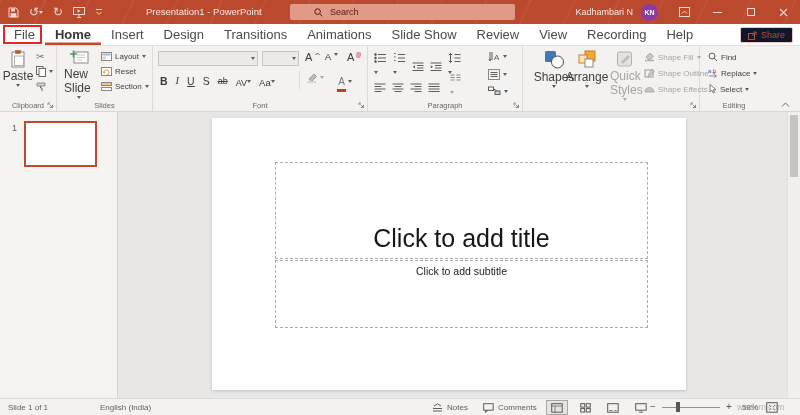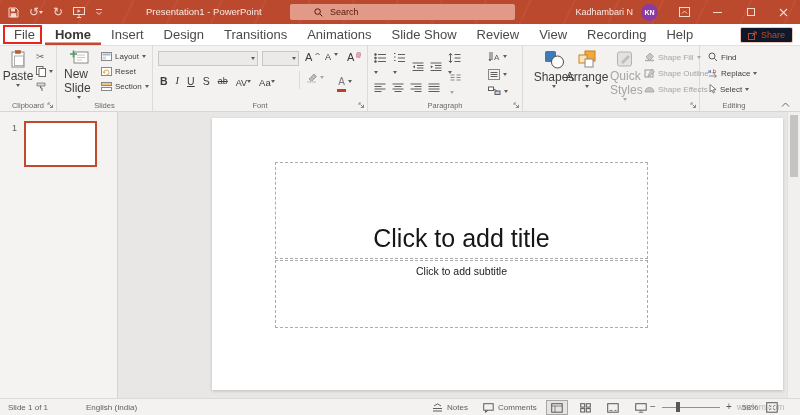--- a/index.html
+++ b/index.html
@@ -50,21 +50,21 @@
   .smalltext.gray { color:#A6A4A2; }
   .combo { background:#ECEAE8; border:1px solid #C9C7C5; height:15px; display:flex; align-items:center; justify-content:flex-end; padding-right:2px; }
   .fglyph { font-size:10.5px; color:#3B3A39; line-height:1; }
   .vdiv { width:1px; height:18px; background:#DDDBD9; }
 
   
   .thumbpanel { position:absolute; left:0; top:112px; width:118px; height:286px; background:#F4F3F2; border-right:1px solid #D5D3D1; }
   .thumbnum { position:absolute; left:12px; top:11px; font-size:9px; color:#605E5C; }
   .thumb { position:absolute; left:24px; top:9px; width:73px; height:46px; background:#fff; border:2px solid #BE4B30; }
   .canvas { position:absolute; left:118px; top:112px; width:682px; height:286px; background:#E8E7E6; }
-  .slide { position:absolute; left:94px; top:6px; width:571px; height:272px; background:#fff; box-shadow:0 1px 3px rgba(0,0,0,0.18); }
+  .slide { position:absolute; left:94px; top:6px; width:474px; height:272px; background:#fff; box-shadow:0 1px 3px rgba(0,0,0,0.18); }
   .ph { position:absolute; border:1px dashed #ACACAC; display:flex; justify-content:center; }
   .ph-title { left:63px; top:44px; width:373px; height:97px; align-items:flex-end; padding-bottom:5px; }
   .ph-title .phtext { font-size:25px; color:#161616; }
   .ph-sub { left:63px; top:142px; width:373px; height:68px; align-items:flex-start; padding-top:4px; }
   .ph-sub .phtext { font-size:10.5px; color:#222; }
   .vscroll { position:absolute; right:0; top:0; width:13px; height:286px; background:#F1F0EF; border-left:1px solid #E2E0DE; }
   .vthumb { position:absolute; left:2px; top:3px; width:8px; height:62px; background:#C6C4C2; }
 
   
   .statusbar { position:absolute; left:0; top:398px; width:800px; height:17px; background:#F3F2F1; border-top:1px solid #DCDAD8; font-size:8px; color:#605E5C; }
@@ -498,21 +498,21 @@
       <span class="phtext">Click to add subtitle</span>
     </div>
   </div>
   <div class="vscroll">
       <div class="vthumb"></div>
     </div>
 </div>
 
 <div class="statusbar">
   <span class="sb-item" style="left:8px;">Slide 1 of 1</span>
-  <span class="sb-item" style="left:86px;">English (India)</span>
+  <span class="sb-item" style="left:100px;">English (India)</span>
 
   <span class="sb-ic" style="left:432px;">
     <svg width="11" height="10" viewBox="0 0 11 10">
         <path d="M2 3 L5.5 0.8 L9 3" fill="none" stroke="#605E5C"></path>
         <path d="M1 5.5 h9 M1 8 h9" stroke="#605E5C"></path>
       </svg>
     <span>Notes</span>
   </span>
   <span class="sb-ic" style="left:483px;">
     <svg width="11" height="10" viewBox="0 0 11 10">

